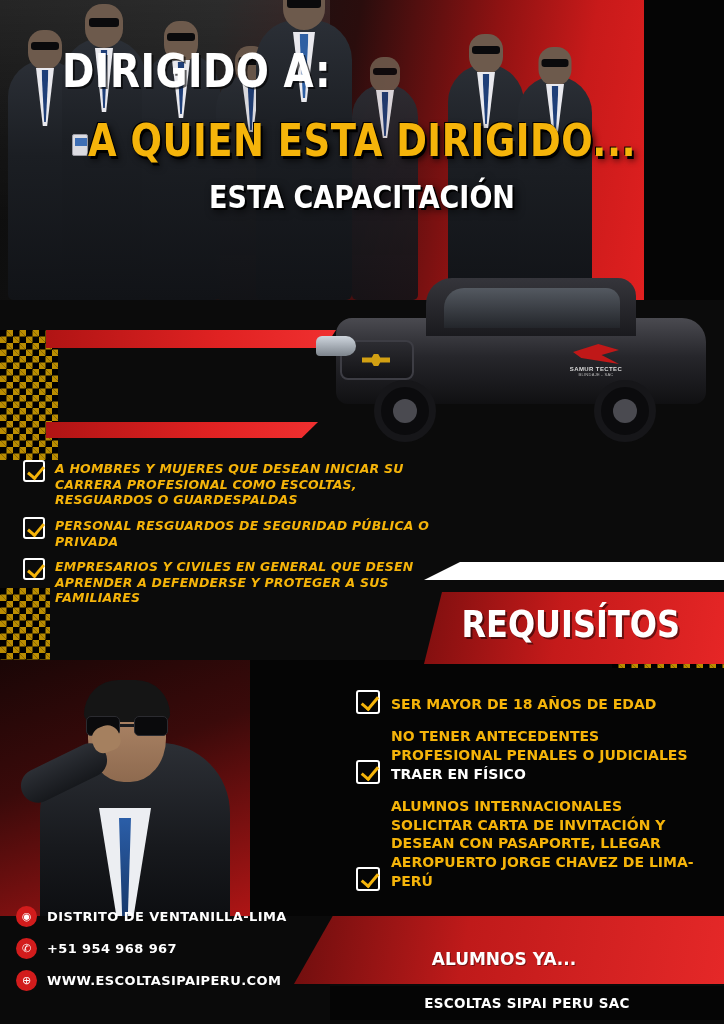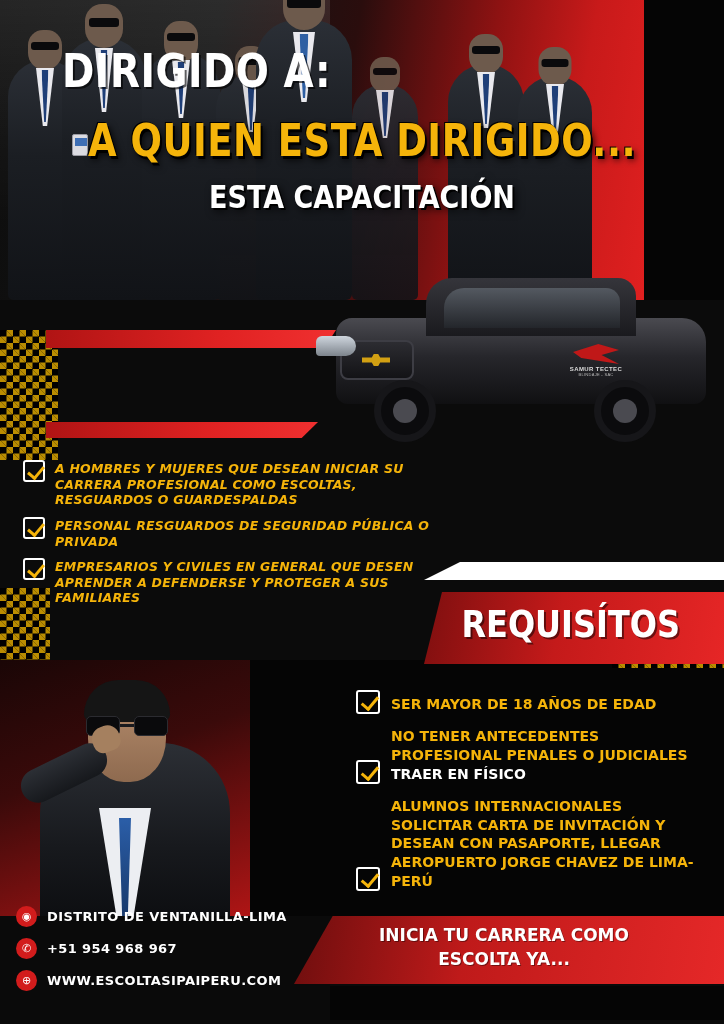--- a/index.html
+++ b/index.html
@@ -498,36 +498,36 @@
       <div class="lens" style="left:48px;"></div>
     </div>
     <div class="man-arm"></div>
     <div class="man-hand"></div>
   </div>
 
 
   <div class="footer">
     <div class="footer-red"></div>
     <div class="footer-cta">
-      <div>INICIA TU CARRERA COMO</div>
-      <div>ESCOLTA YA...</div>
+      <div>ALUMNOS YA...</div>
     </div>
 
     <div class="contact">
       <div class="contact-row">
         <span class="cicon">◉</span>
         <span class="contact-text">DISTRITO DE VENTANILLA-LIMA</span>
       </div>
       <div class="contact-row">
         <span class="cicon">✆</span>
         <span class="contact-text">+51 954 968 967</span>
       </div>
       <div class="contact-row">
         <span class="cicon">⊕</span>
         <span class="contact-text">WWW.ESCOLTASIPAIPERU.COM</span>
       </div>
     </div>
 
     <div class="fb-bar">
+      <span class="fb-name">ESCOLTAS SIPAI PERU SAC</span>
     </div>
   </div>
 
 </div>
 
 </body></html>

